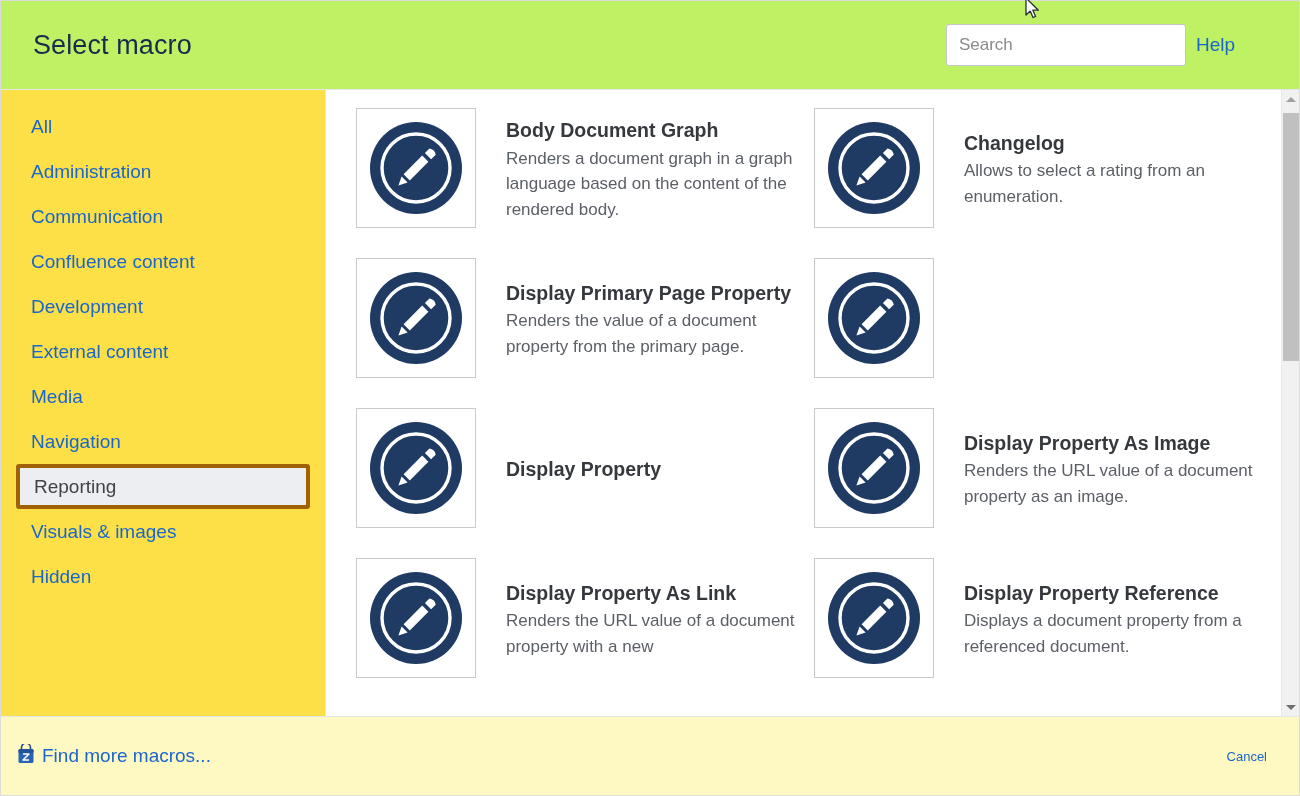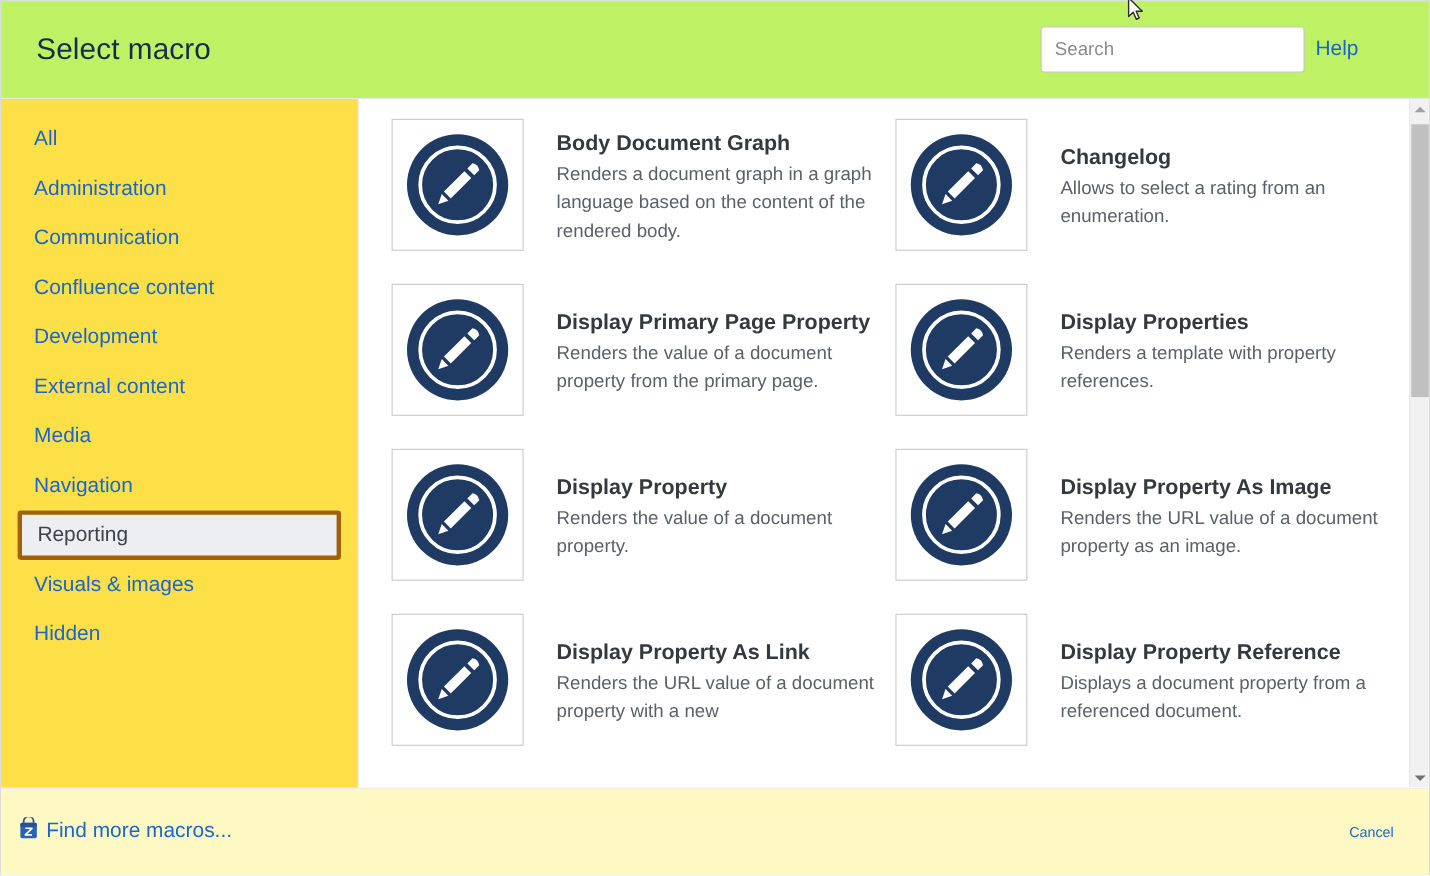--- a/index.html
+++ b/index.html
@@ -329,40 +329,35 @@
                 <svg width="96" height="96" viewBox="0 0 96 96">
     <circle cx="48" cy="48" r="46" fill="#1f3a63"></circle>
     <circle cx="48" cy="48" r="34" fill="none" stroke="#ffffff" stroke-width="3.4"></circle>
     <g fill="#ffffff">
       <path d="M61.5 28.5 a7.6 7.6 0 0 1 6.2 6.2 l-4.6 4.6 -6.2 -6.2 z"></path>
       <path d="M54.2 35.6 l6.2 6.2 -18.6 18.6 -6.2 -6.2 z"></path>
       <path d="M33.6 56.4 l6.0 6.0 -9.2 3.2 z"></path>
     </g>
   </svg>
               </div>
-              <div class="macro-text">
-                <div class="macro-title">Display Properties</div>
-                <div class="macro-desc">Renders a template with property references.</div>
-              </div>
             </div>
             <div class="macro-item col-left">
               <div class="macro-icon-box">
                 <svg width="96" height="96" viewBox="0 0 96 96">
     <circle cx="48" cy="48" r="46" fill="#1f3a63"></circle>
     <circle cx="48" cy="48" r="34" fill="none" stroke="#ffffff" stroke-width="3.4"></circle>
     <g fill="#ffffff">
       <path d="M61.5 28.5 a7.6 7.6 0 0 1 6.2 6.2 l-4.6 4.6 -6.2 -6.2 z"></path>
       <path d="M54.2 35.6 l6.2 6.2 -18.6 18.6 -6.2 -6.2 z"></path>
       <path d="M33.6 56.4 l6.0 6.0 -9.2 3.2 z"></path>
     </g>
   </svg>
               </div>
               <div class="macro-text">
                 <div class="macro-title">Display Property</div>
-                <div class="macro-desc">Renders the value of a document property.</div>
               </div>
             </div>
             <div class="macro-item col-right">
               <div class="macro-icon-box">
                 <svg width="96" height="96" viewBox="0 0 96 96">
     <circle cx="48" cy="48" r="46" fill="#1f3a63"></circle>
     <circle cx="48" cy="48" r="34" fill="none" stroke="#ffffff" stroke-width="3.4"></circle>
     <g fill="#ffffff">
       <path d="M61.5 28.5 a7.6 7.6 0 0 1 6.2 6.2 l-4.6 4.6 -6.2 -6.2 z"></path>
       <path d="M54.2 35.6 l6.2 6.2 -18.6 18.6 -6.2 -6.2 z"></path>

